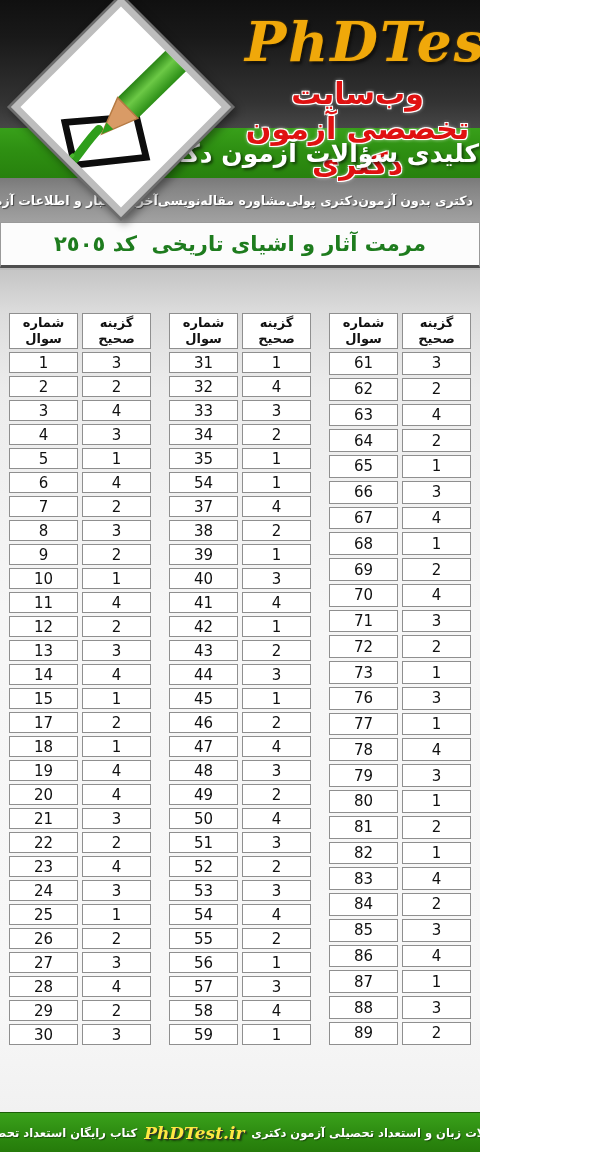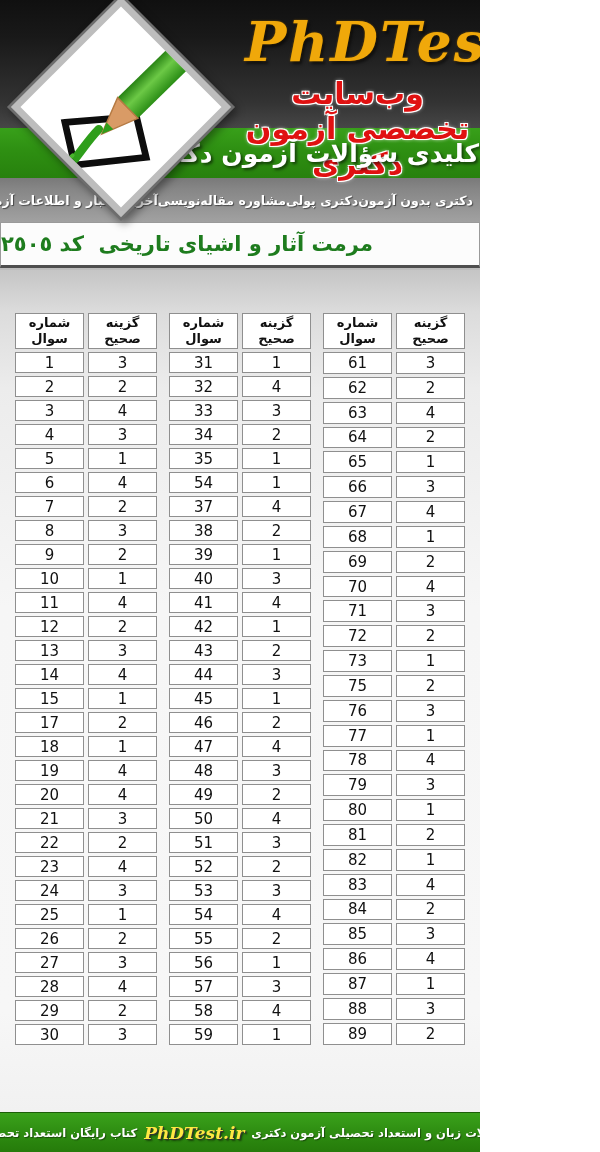--- a/index.html
+++ b/index.html
@@ -18,32 +18,32 @@
   .green-banner{height:50px;display:flex;align-items:center;justify-content:center;
     box-sizing:border-box;padding:0 14px 0 150px;
     background:linear-gradient(180deg,#38a01a 0%,var(--banner-green,#2e8f12) 45%,#27810d 100%);}
   .green-banner .banner-text{direction:rtl;color:#fff;font-weight:bold;font-size:25px;white-space:nowrap;
     text-shadow:2px 2px 3px rgba(0,0,0,.55);}
   .nav-bar{height:44px;display:flex;align-items:center;justify-content:space-between;
     direction:rtl;box-sizing:border-box;padding:0 7px;}
   .nav-item{color:#fff;font-size:12.5px;font-weight:bold;white-space:nowrap;cursor:pointer;
     text-shadow:1px 1px 1px rgba(0,0,0,.5);}
   .title-box{margin:0 0;height:42px;background:#fcfcfc;border:1px solid #9a9a9a;
-    border-bottom:3px solid #4e4e4e;display:flex;align-items:center;}
+    border-bottom:3px solid #4e4e4e;display:flex;align-items:center;justify-content:center;}
   .title-box .title-text{direction:rtl;color:var(--title-green,#1e7c1e);font-weight:bold;font-size:21px;
     white-space:nowrap;}
 
   
   .logo-diamond{position:absolute;left:5px;top:-9px;width:232px;height:232px;z-index:5;
     filter:drop-shadow(3px 4px 4px rgba(0,0,0,.4));}
 
   
   .content{height:842px;box-sizing:border-box;padding-top:40px;
     background:linear-gradient(180deg,#c5c5c5 0%,#dcdcdc 5%,#ececec 14%,#f6f6f6 40%,#f7f7f7 88%,#f1f1f1 100%);}
-  .tables-row{display:flex;justify-content:center;gap:4px;}
+  .tables-row{display:flex;justify-content:center;gap:10px;}
   table.answers{border-collapse:separate;border-spacing:4px 3px;}
   table.answers th{width:69px;height:36px;box-sizing:border-box;background:#fff;border:1px solid #8f8f8f;
     font-size:13px;font-weight:bold;color:#111;line-height:1.2;padding:1px 4px;direction:rtl;}
   table.answers td{width:69px;height:21px;box-sizing:border-box;background:#fff;border:1px solid #8f8f8f;
     font-size:15px;color:#111;text-align:center;padding:0;}
 
   
   .footer{height:40px;display:flex;align-items:center;justify-content:center;gap:7px;direction:rtl;
     background:linear-gradient(180deg,#3aa21b 0%,var(--footer-green,#2e8c11) 50%,#257a0a 100%);
     border-top:1px solid #1c5f08;}
@@ -417,24 +417,20 @@
             </tr>
             <tr>
               <td>72</td>
               <td>2</td>
             </tr>
             <tr>
               <td>73</td>
               <td>1</td>
             </tr>
             <tr>
-              <td>75</td>
-              <td>2</td>
-            </tr>
-            <tr>
               <td>76</td>
               <td>3</td>
             </tr>
             <tr>
               <td>77</td>
               <td>1</td>
             </tr>
             <tr>
               <td>78</td>
               <td>4</td>

